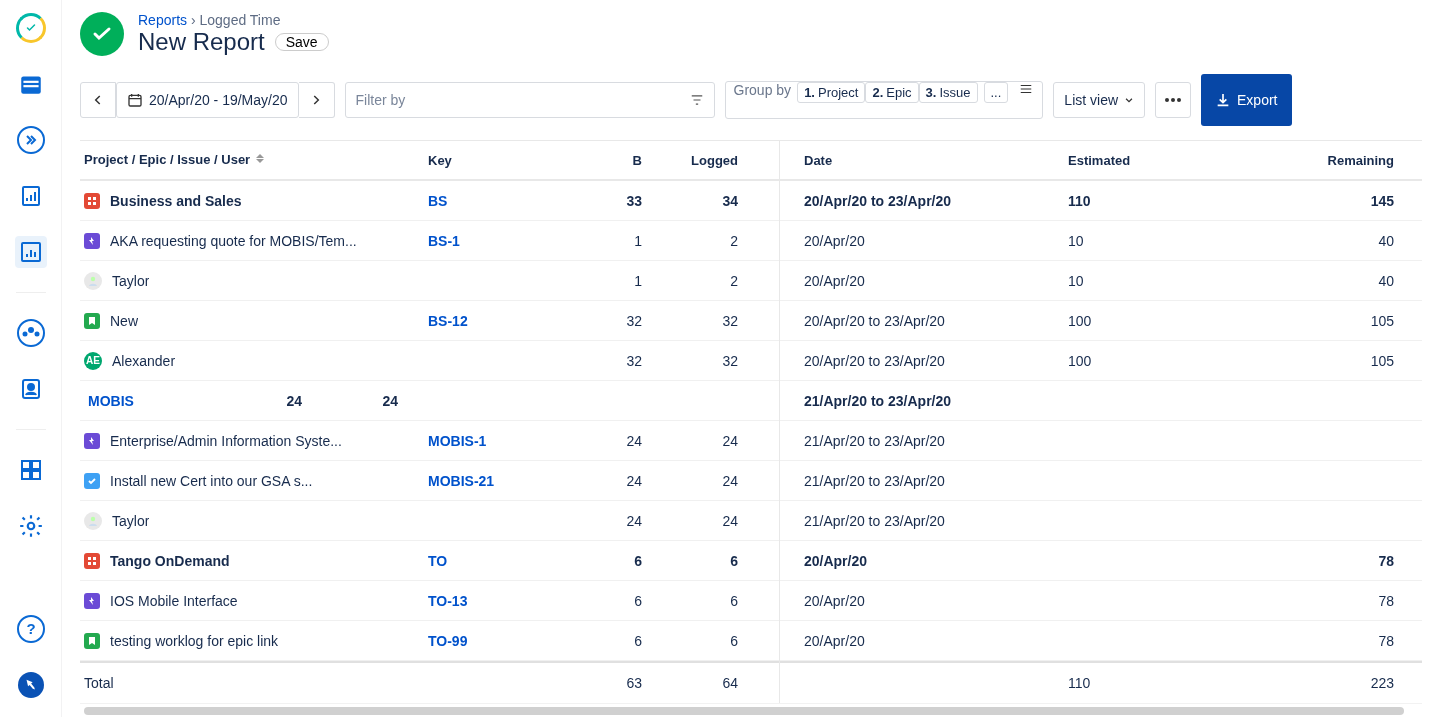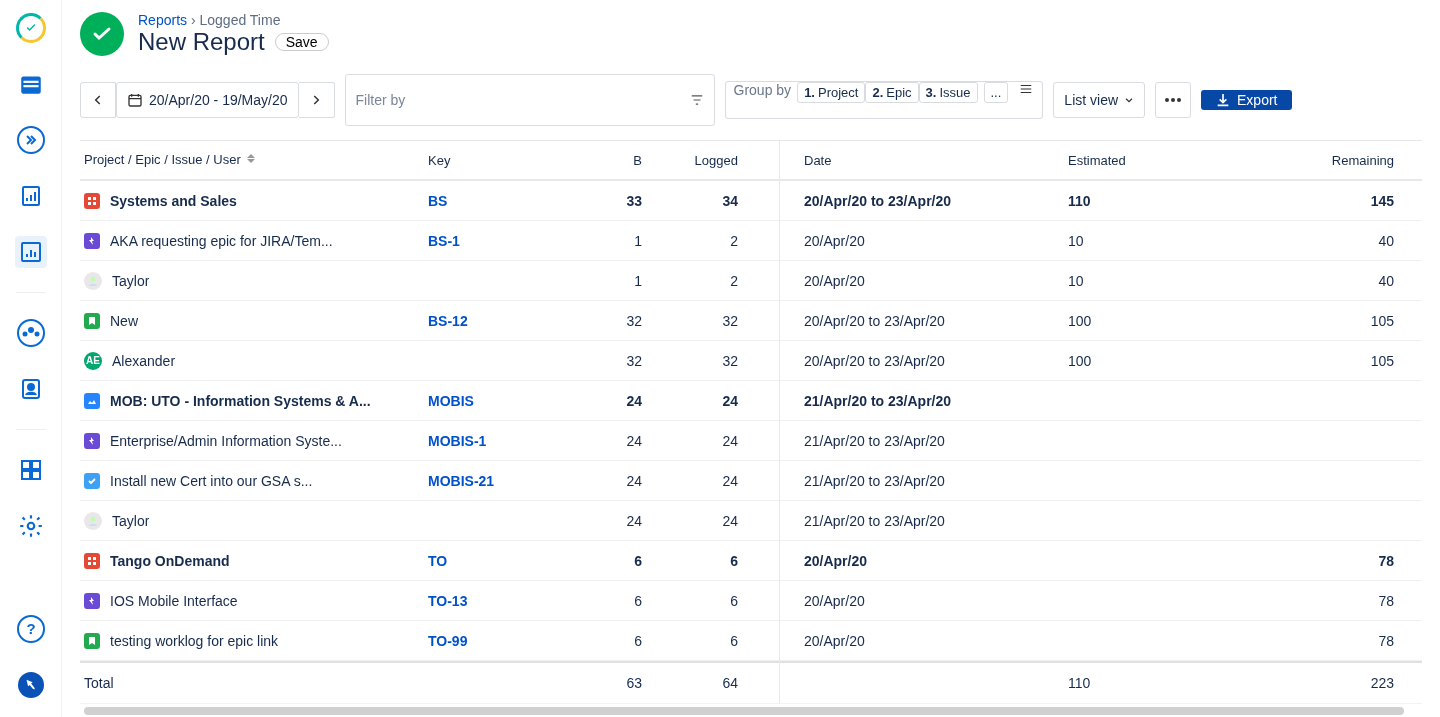--- a/index.html
+++ b/index.html
@@ -16,30 +16,30 @@
 .breadcrumb a { color: #0052cc; text-decoration: none; }
 .title-row { display: flex; align-items: center; gap: 10px; justify-content: flex-end;}
 .page-title { font-size: 24px; font-weight: 500; color: #172b4d; }
 .save-btn { border: 1px solid #ccc; background: #fff; border-radius: 11px; padding: 0 10px; font-size: 14px; cursor: pointer; }
 .toolbar { display: flex; gap: 10px; align-items: center; margin-bottom: 14px; }
 .nav-group { display: flex; }
 .btn { border: 1px solid #d8dbe0; background: #fff; border-radius: 3px; height: 36px; display: flex; align-items: center; padding: 0 10px; cursor: pointer; gap: 6px; font-size: 14px; color: #172b4d;}
 .btn.icon-only { padding: 0; width: 36px; justify-content: center; }
 .nav-group .btn:first-child { border-radius: 3px 0 0 3px; }
 .nav-group .btn:last-child { border-radius: 0 3px 3px 0; border-left: none;}
-.filter-box { flex: 1; max-width: 370px; border: 1px solid #d8dbe0; border-radius: 3px; height: 52px; display:flex; align-items:center; padding: 0 10px; color: #7a869a; justify-content:space-between;}
+.filter-box { flex: 1; max-width: 370px; border: 1px solid #d8dbe0; border-radius: 3px; height: 36px; display:flex; align-items:center; padding: 0 10px; color: #7a869a; justify-content:space-between;}
 .group-box { border: 1px solid #d8dbe0; border-radius: 3px; height: 38px; display:flex; align-items:flex-start; padding: 0 8px; gap: 6px;}
 .group-label { color: #6b778c; font-size: 14px; }
 .chip { border: 1px solid #d8dbe0; border-radius: 3px; padding: 2px 6px; font-size: 13px; color: #172b4d; display:inline-flex; gap:3px; cursor:pointer;}
 .chip b { font-weight: 600; }
-.export-btn { background: #0747a6; color: #fff; border: none; border-radius: 3px; height: 20px; display:flex; align-items:center; padding: 0 14px; gap: 6px; font-size: 14px; font-weight: 500; cursor:pointer;}
+.export-btn { background: #0747a6; color: #fff; border: none; border-radius: 3px; height: 52px; display:flex; align-items:center; padding: 0 14px; gap: 6px; font-size: 14px; font-weight: 500; cursor:pointer;}
 .table-wrap { flex:1; display:flex; border-top: 1px solid #e8e8e8; overflow:hidden; position:relative;}
 .left-pane { width: 700px; border-right: 1px solid #e8e8e8; display:flex; flex-direction:column;}
 .right-pane { flex:1; display:flex; flex-direction:column;}
-.th-row { display:flex; height: 40px; align-items:center; border-bottom: 2px solid #e8e8e8; font-weight: 400; font-size: 13px; color: #172b4d;}
+.th-row { display:flex; height: 40px; align-items:center; border-bottom: 2px solid #e8e8e8; font-weight: 700; font-size: 13px; color: #172b4d;}
 .th, .td { padding: 0 8px;}
 .left-pane .c1 { width: 340px; padding-left: 4px;}
 .left-pane .c2 { width: 140px;}
 .left-pane .c3 { width: 90px; text-align: right;}
 .left-pane .c4 { width: 110px; text-align: right; padding-right: 22px;}
 .right-pane .c5 { width: 280px; padding-left: 24px;}
 .right-pane .c6 { flex:1; text-align: left; padding-right: 40px;}
 .right-pane .c7 { width: 170px; text-align: right; padding-right: 28px;}
 .tbody { flex:1; overflow-y:auto;}
 .tr { display:flex; height: 40px; align-items:center; border-bottom: 1px solid #f0f0f0; font-size: 14px;}
@@ -247,36 +247,36 @@
               <div class="td c1">
                 <div class="cell-flex">
                   <span class="sq-icon sq-red">
                     <svg width="10" height="10" viewBox="0 0 10 10">
                       <rect x="1" y="1" width="3" height="3" fill="#fff"></rect>
                       <rect x="6" y="1" width="3" height="3" fill="#fff"></rect>
                       <rect x="1" y="6" width="3" height="3" fill="#fff"></rect>
                       <rect x="6" y="6" width="3" height="3" fill="#fff"></rect>
                     </svg>
                   </span>
-                  <span class="ellipsis">Systems and Sales</span>
+                  <span class="ellipsis">Business and Sales</span>
                 </div>
               </div>
               <div class="td c2"><span class="key-link">BS</span></div>
               <div class="td c3">33</div>
               <div class="td c4">34</div>
             </div>
             <div class="tr">
               <div class="td c1 indent-1">
                 <div class="cell-flex">
                   <span class="sq-icon sq-purple">
                     <svg width="10" height="10" viewBox="0 0 10 10">
                       <path d="M4 1l3 4H5l1 4-4-5h2z" fill="#fff"></path>
                     </svg>
                   </span>
-                  <span class="ellipsis">AKA requesting epic for JIRA/Tem...</span>
+                  <span class="ellipsis">AKA requesting quote for MOBIS/Tem...</span>
                 </div>
               </div>
               <div class="td c2"><span class="key-link">BS-1</span></div>
               <div class="td c3">1</div>
               <div class="td c4">2</div>
             </div>
             <div class="tr">
               <div class="td c1 indent-2">
                 <div class="cell-flex">
                   <span class="avatar">
@@ -312,30 +312,20 @@
                 <div class="cell-flex">
                   <span class="avatar green">AE</span>
                   <span class="ellipsis">Alexander</span>
                 </div>
               </div>
               <div class="td c2"></div>
               <div class="td c3">32</div>
               <div class="td c4">32</div>
             </div>
             <div class="tr bold">
-              <div class="td c1">
-                <div class="cell-flex">
-                  <span class="sq-icon sq-blueimg">
-                    <svg width="10" height="10" viewBox="0 0 10 10">
-                      <path d="M1 8l2-3 2 2 2-3 2 4z" fill="#fff"></path>
-                    </svg>
-                  </span>
-                  <span class="ellipsis">MOB: UTO - Information Systems &amp; A...</span>
-                </div>
-              </div>
               <div class="td c2"><span class="key-link">MOBIS</span></div>
               <div class="td c3">24</div>
               <div class="td c4">24</div>
             </div>
             <div class="tr">
               <div class="td c1 indent-1">
                 <div class="cell-flex">
                   <span class="sq-icon sq-purple">
                     <svg width="10" height="10" viewBox="0 0 10 10">
                       <path d="M4 1l3 4H5l1 4-4-5h2z" fill="#fff"></path>

